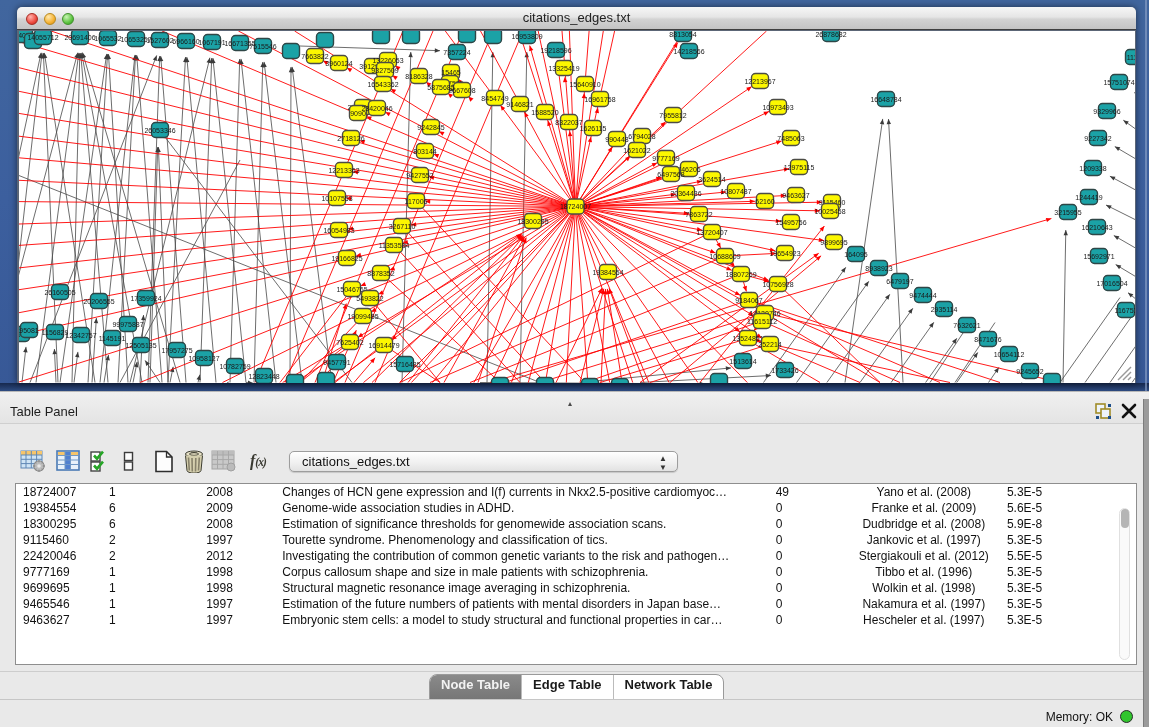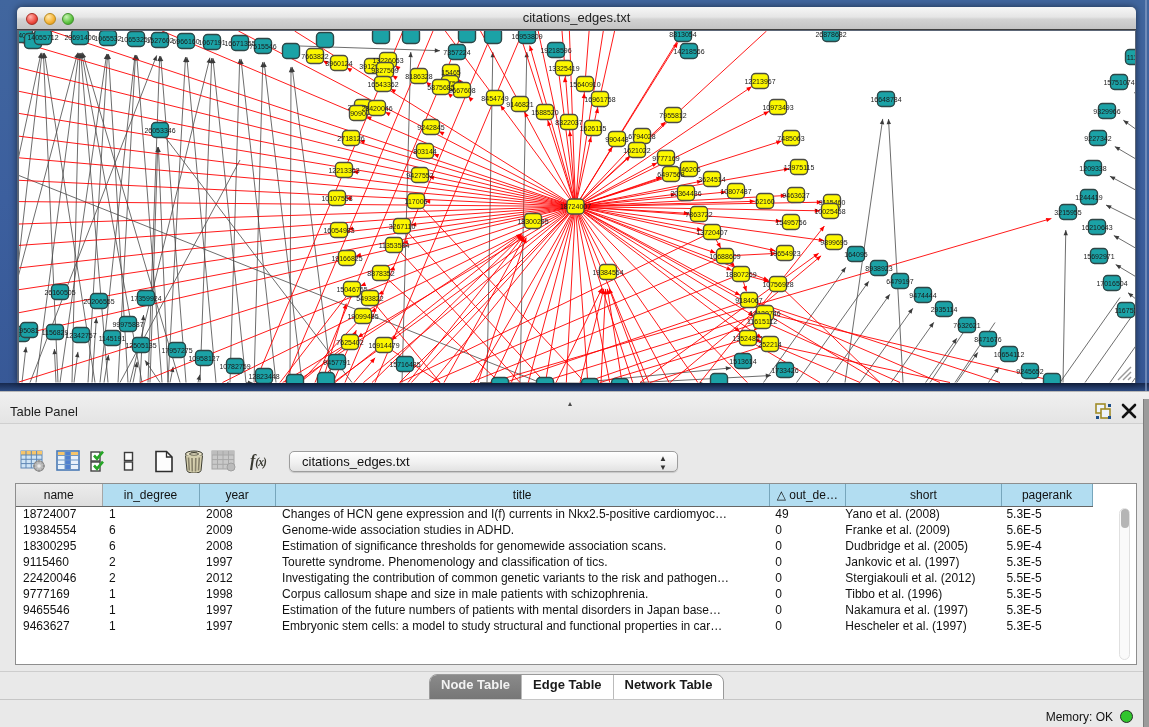--- a/index.html
+++ b/index.html
@@ -25,21 +25,21 @@
 #combo .t {position:absolute;left:12px;top:2px;font-size:13px;color:#111}
 #combo .ar {position:absolute;right:10px;top:2px;font-size:8px;color:#333;line-height:9px;text-align:center}
 
 #tablewrap {position:absolute;left:15px;top:483px;width:1122px;height:182px;background:#ffffff;border:1px solid #8e8e8e;overflow:hidden}
 table {border-collapse:collapse;table-layout:fixed;width:1077px;font-size:12px}
 th {height:22px;font-weight:normal;font-size:12px;color:#111;background:#b2ddf1;border-right:1px solid #77a6bc;border-bottom:1px solid #666}
 th.c1 {background:linear-gradient(180deg,#ececec,#dedede);border-right:1px solid #a6a6a6}
 td {height:16px;color:#111;white-space:nowrap;overflow:hidden}
 .c1{width:86px} .c2{width:97px} .c3{width:76px} .c4{width:494px} .c5{width:76px} .c6{width:156px} .c7{width:91px}
 td.c1{padding-left:7px} td.c2{padding-left:7px} td.c3{padding-left:7px} td.c4{padding-left:7px}
-td.c5{padding-left:6px} td.c6{text-align:left} td.c7{padding-left:5px}
+td.c5{padding-left:6px} td.c6{text-align:center} td.c7{padding-left:5px}
 #vscroll {position:absolute;left:1119px;top:508px;width:11px;height:152px;background:#fafafa;border:1px solid #e0e0e0;border-radius:6px}
 #vthumb {position:absolute;left:1121px;top:509px;width:8px;height:19px;background:#b5b5b5;border-radius:4px}
 
 #seg {position:absolute;left:429px;top:674px;height:35px;display:flex;border:1px solid #9a9a9a;border-radius:8px;overflow:hidden;background:#fff;box-shadow:0 1px 0 rgba(255,255,255,.8)}
 #seg div {font-size:13px;font-weight:bold;padding:1px 11px 0;line-height:17px;color:#1a1a1a}
 #seg .sel {background:linear-gradient(180deg,#8a8a8a,#6f6f6f);color:#f2f2f2}
 #seg .mid {border-left:1px solid #bbb;border-right:1px solid #bbb}
 #botline {position:absolute;left:0;top:671px;width:1149px;height:1px;background:#cdcdcd}
 #statbar {position:absolute;left:0;top:699px;width:1149px;height:28px;background:#e9e9e9;border-top:1px solid #c6c6c6}
 #mem {position:absolute;right:36px;top:710px;font-size:12px;color:#111}
@@ -796,29 +796,20 @@
  <div style="position:absolute;left:250px;top:19px;font-size:16px;font-style:italic;color:#3a3a32;font-family:'Liberation Serif',serif"><b>f</b><b style="font-size:11.5px;letter-spacing:-1px">(x)</b></div>
  <div id="combo">
       <div class="t">citations_edges.txt</div>
       <div class="ar">▲<br>▼</div>
     </div>
 </div>
 <div id="divarrow">▴</div>
 <div id="tablewrap">
  <table>
   <tbody>
-        <tr>
-          <th class="c1">name</th>
-          <th class="c2">in_degree</th>
-          <th class="c3">year</th>
-          <th class="c4">title</th>
-          <th class="c5">△ out_de…</th>
-          <th class="c6">short</th>
-          <th class="c7">pagerank</th>
-        </tr>
   <tr>
           <td class="c1">18724007</td>
           <td class="c2">1</td>
           <td class="c3">2008</td>
           <td class="c4">Changes of HCN gene expression and I(f) currents in Nkx2.5-positive cardiomyoc…</td>
           <td class="c5">49</td>
           <td class="c6">Yano et al. (2008)</td>
           <td class="c7">5.3E-5</td>
         </tr>
         <tr>
@@ -829,22 +820,22 @@
           <td class="c5">0</td>
           <td class="c6">Franke et al. (2009)</td>
           <td class="c7">5.6E-5</td>
         </tr>
         <tr>
           <td class="c1">18300295</td>
           <td class="c2">6</td>
           <td class="c3">2008</td>
           <td class="c4">Estimation of significance thresholds for genomewide association scans.</td>
           <td class="c5">0</td>
-          <td class="c6">Dudbridge et al. (2005)</td>
-          <td class="c7">5.9E-4</td>
+          <td class="c6">Dudbridge et al. (2008)</td>
+          <td class="c7">5.9E-8</td>
         </tr>
         <tr>
           <td class="c1">9115460</td>
           <td class="c2">2</td>
           <td class="c3">1997</td>
           <td class="c4">Tourette syndrome. Phenomenology and classification of tics.</td>
           <td class="c5">0</td>
           <td class="c6">Jankovic et al. (1997)</td>
           <td class="c7">5.3E-5</td>
         </tr>
@@ -857,20 +848,29 @@
           <td class="c6">Stergiakouli et al. (2012)</td>
           <td class="c7">5.5E-5</td>
         </tr>
         <tr>
           <td class="c1">9777169</td>
           <td class="c2">1</td>
           <td class="c3">1998</td>
           <td class="c4">Corpus callosum shape and size in male patients with schizophrenia.</td>
           <td class="c5">0</td>
           <td class="c6">Tibbo et al. (1996)</td>
+          <td class="c7">5.3E-5</td>
+        </tr>
+        <tr>
+          <td class="c1">9699695</td>
+          <td class="c2">1</td>
+          <td class="c3">1998</td>
+          <td class="c4">Structural magnetic resonance image averaging in schizophrenia.</td>
+          <td class="c5">0</td>
+          <td class="c6">Wolkin et al. (1998)</td>
           <td class="c7">5.3E-5</td>
         </tr>
         <tr>
           <td class="c1">9465546</td>
           <td class="c2">1</td>
           <td class="c3">1997</td>
           <td class="c4">Estimation of the future numbers of patients with mental disorders in Japan base…</td>
           <td class="c5">0</td>
           <td class="c6">Nakamura et al. (1997)</td>
           <td class="c7">5.3E-5</td>

